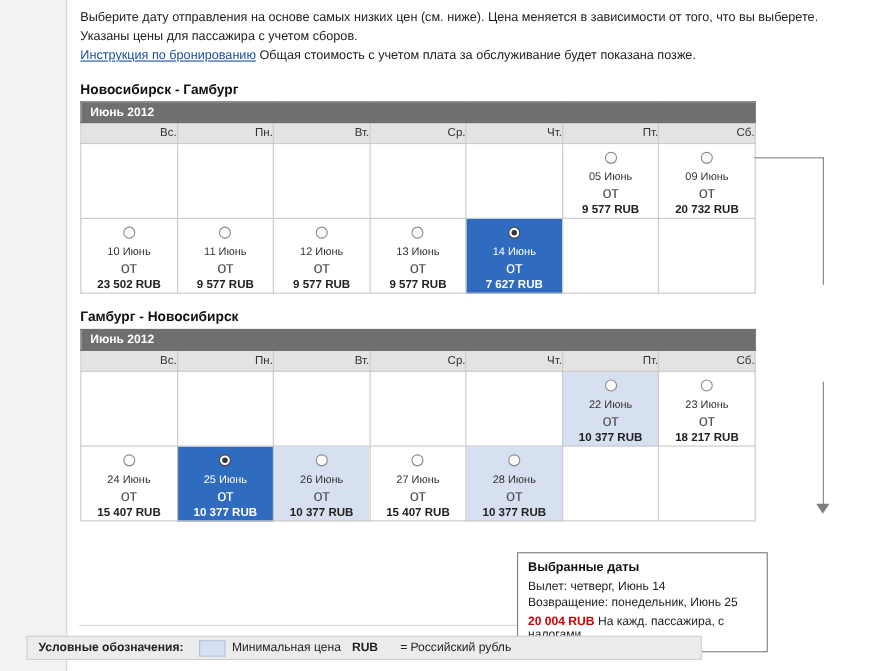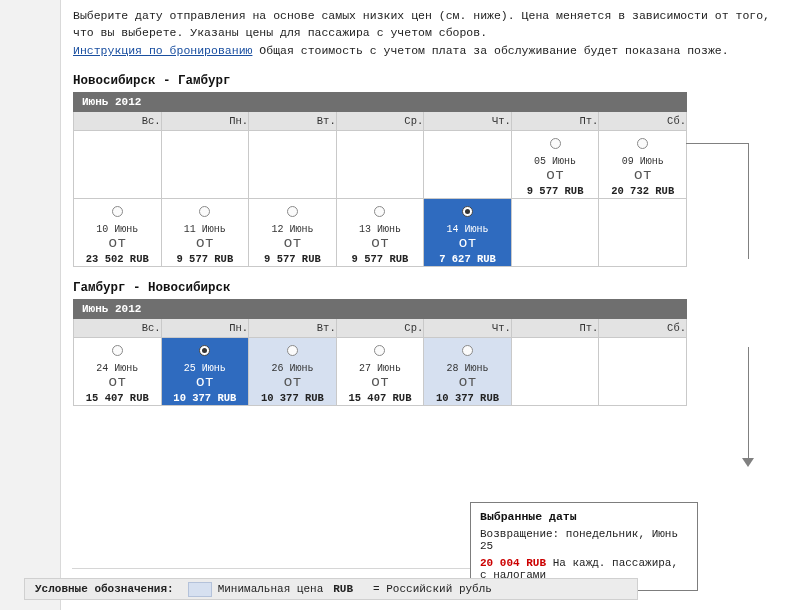--- a/index.html
+++ b/index.html
@@ -7,21 +7,20 @@
     padding: 0;
     background: #ffffff;
     font-family: "Liberation Sans", sans-serif;
   }
   #page {
     position: relative;
     width: 800px;
     height: 610px;
     overflow: hidden;
     background: #737373;
-    font-family: Liberation Mono, monospace;
   }
   .left-rail {
     position: absolute;
     left: 0; top: 0;
     width: 60px; height: 610px;
     background: #f2f2f2;
     border-right: 1px solid #d9d9d9;
   }
   .content {
     position: absolute;
@@ -300,20 +299,39 @@
       <tr class="dow-row">
         <td>Вс.</td>
         <td>Пн.</td>
         <td>Вт.</td>
         <td>Ср.</td>
         <td>Чт.</td>
         <td>Пт.</td>
         <td>Сб.</td>
       </tr>
       <tr>
+        <td class="day empty"></td>
+        <td class="day empty"></td>
+        <td class="day empty"></td>
+        <td class="day empty"></td>
+        <td class="day empty"></td>
+        <td class="day cheap">
+          <span class="radio"></span>
+          <div class="d-date">22 Июнь</div>
+          <div class="d-ot">от</div>
+          <div class="d-price">10 377 RUB</div>
+        </td>
+        <td class="day">
+          <span class="radio"></span>
+          <div class="d-date">23 Июнь</div>
+          <div class="d-ot">от</div>
+          <div class="d-price">18 217 RUB</div>
+        </td>
+      </tr>
+      <tr>
         <td class="day">
           <span class="radio"></span>
           <div class="d-date">24 Июнь</div>
           <div class="d-ot">от</div>
           <div class="d-price">15 407 RUB</div>
         </td>
         <td class="day selected">
           <span class="radio on"></span>
           <div class="d-date">25 Июнь</div>
           <div class="d-ot">от</div>
@@ -346,20 +364,21 @@
   </div>
 
   <div class="bracket" style="left:686px; top:143px; width:62px; height:115px; border-bottom:none;"></div>
   <div class="bracket" style="left:686px; top:347px; width:62px; height:115px; border-top:none; border-bottom:none;"></div>
   <div class="arrow-down" style="left:742px; top:458px;"></div>
 
   <div class="hr-bottom"></div>
 
   <div class="summary">
     <h4>Выбранные даты</h4>
+    <div class="line">Вылет: четверг, Июнь 14</div>
     <div class="line">Возвращение: понедельник, Июнь 25</div>
     <div class="total">
       <span class="amount">20 004 RUB</span>
       <span class="note">На кажд. пассажира, с налогами</span>
     </div>
   </div>
 
   <div class="legend">
     <b>Условные обозначения:</b>
     <span class="swatch"></span>

